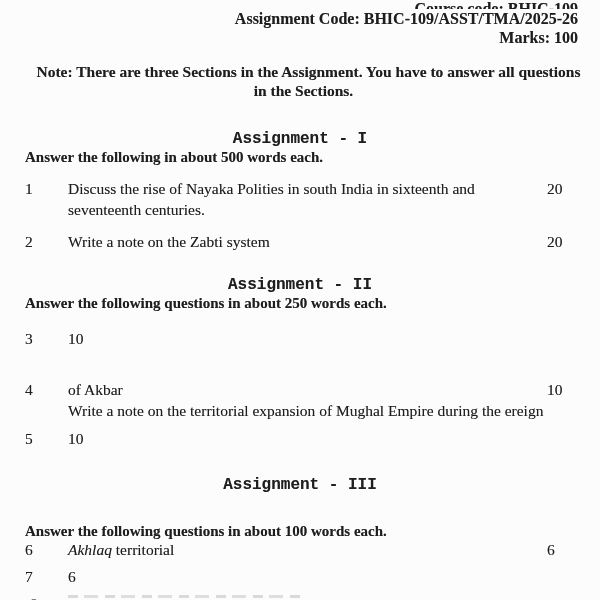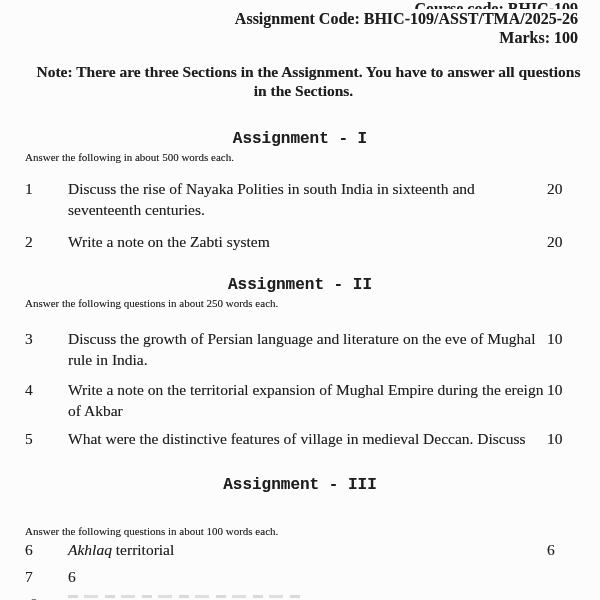--- a/index.html
+++ b/index.html
@@ -41,21 +41,21 @@
   .note .l1 { text-indent: 10px; }
 
   
   .sec-title {
     position: absolute; left: 0; right: 0;
     text-align: center; font-weight: bold; font-size: 16px;
     line-height: 18px; white-space: nowrap; font-family: Liberation Mono, monospace;
   }
   .sec-instr {
     position: absolute; left: 25px; right: 0;
-    font-weight: normal; font-size: 11px; line-height: 18px;
+    font-weight: bold; font-size: 15px; line-height: 18px;
     white-space: nowrap;
   }
 
   
   .qrow {
     position: absolute; left: 25px; right: 0;
     display: flex; align-items: flex-start;
     font-size: 15.5px; line-height: 21px;
   }
   .qnum  { flex: 0 0 43px; }
@@ -117,41 +117,34 @@
       <div>Write a note on the Zabti system</div>
     </span>
     <span class="qmarks">20</span>
   </div>
 
   <div class="sec-title" style="top:276px">Assignment - II</div>
   <div class="sec-instr" style="top:294px">Answer the following questions in about 250 words each.</div>
 
   <div class="qrow" style="top:328px">
     <span class="qnum">3</span>
-    <span class="qtext">
-      <div>Discuss the growth of Persian language and literature on the eve of Mughal</div>
-      <div>rule in India.</div>
-    </span>
     <span class="qmarks">10</span>
   </div>
 
   <div class="qrow" style="top:379px">
     <span class="qnum">4</span>
     <span class="qtext">
+      <div>of Akbar</div>
       <div>Write a note on the territorial expansion of Mughal Empire during the ereign</div>
-      <div>of Akbar</div>
     </span>
     <span class="qmarks">10</span>
   </div>
 
   <div class="qrow" style="top:428px">
     <span class="qnum">5</span>
-    <span class="qtext">
-      <div>What were the distinctive features of village in medieval Deccan. Discuss</div>
-    </span>
     <span class="qmarks">10</span>
   </div>
 
   <div class="sec-title" style="top:476px">Assignment - III</div>
   <div class="sec-instr" style="top:522px">Answer the following questions in about 100 words each.</div>
 
   <div class="qrow" style="top:539px">
     <span class="qnum">6</span>
     <span class="qtext">
       <div><i>Akhlaq</i><span> territorial</span></div>

